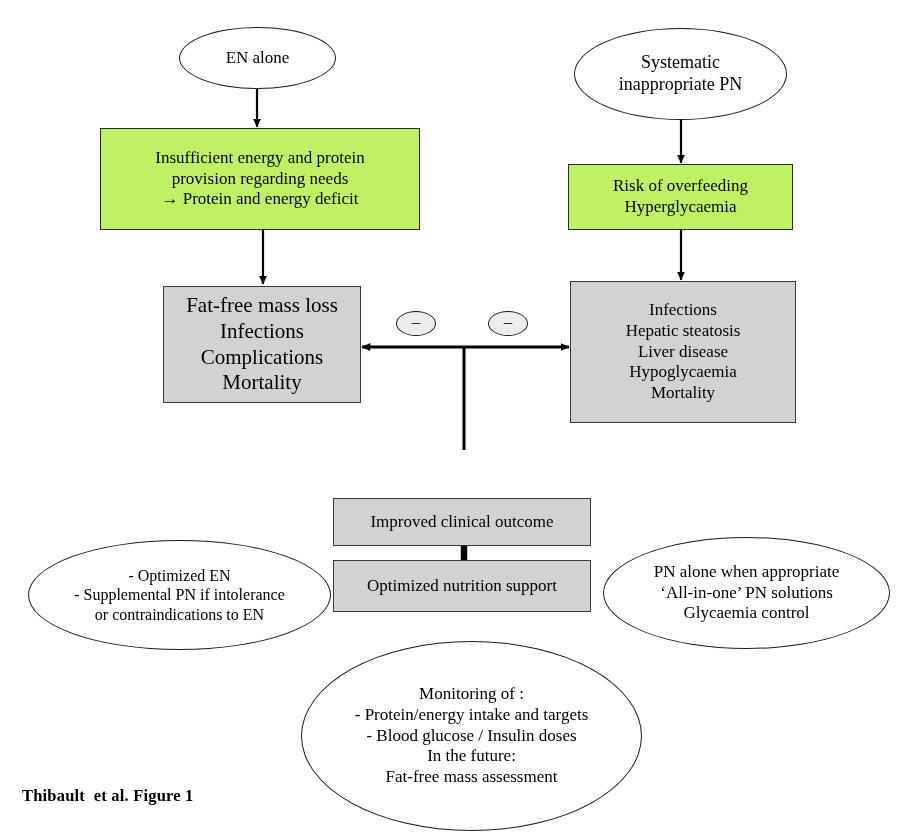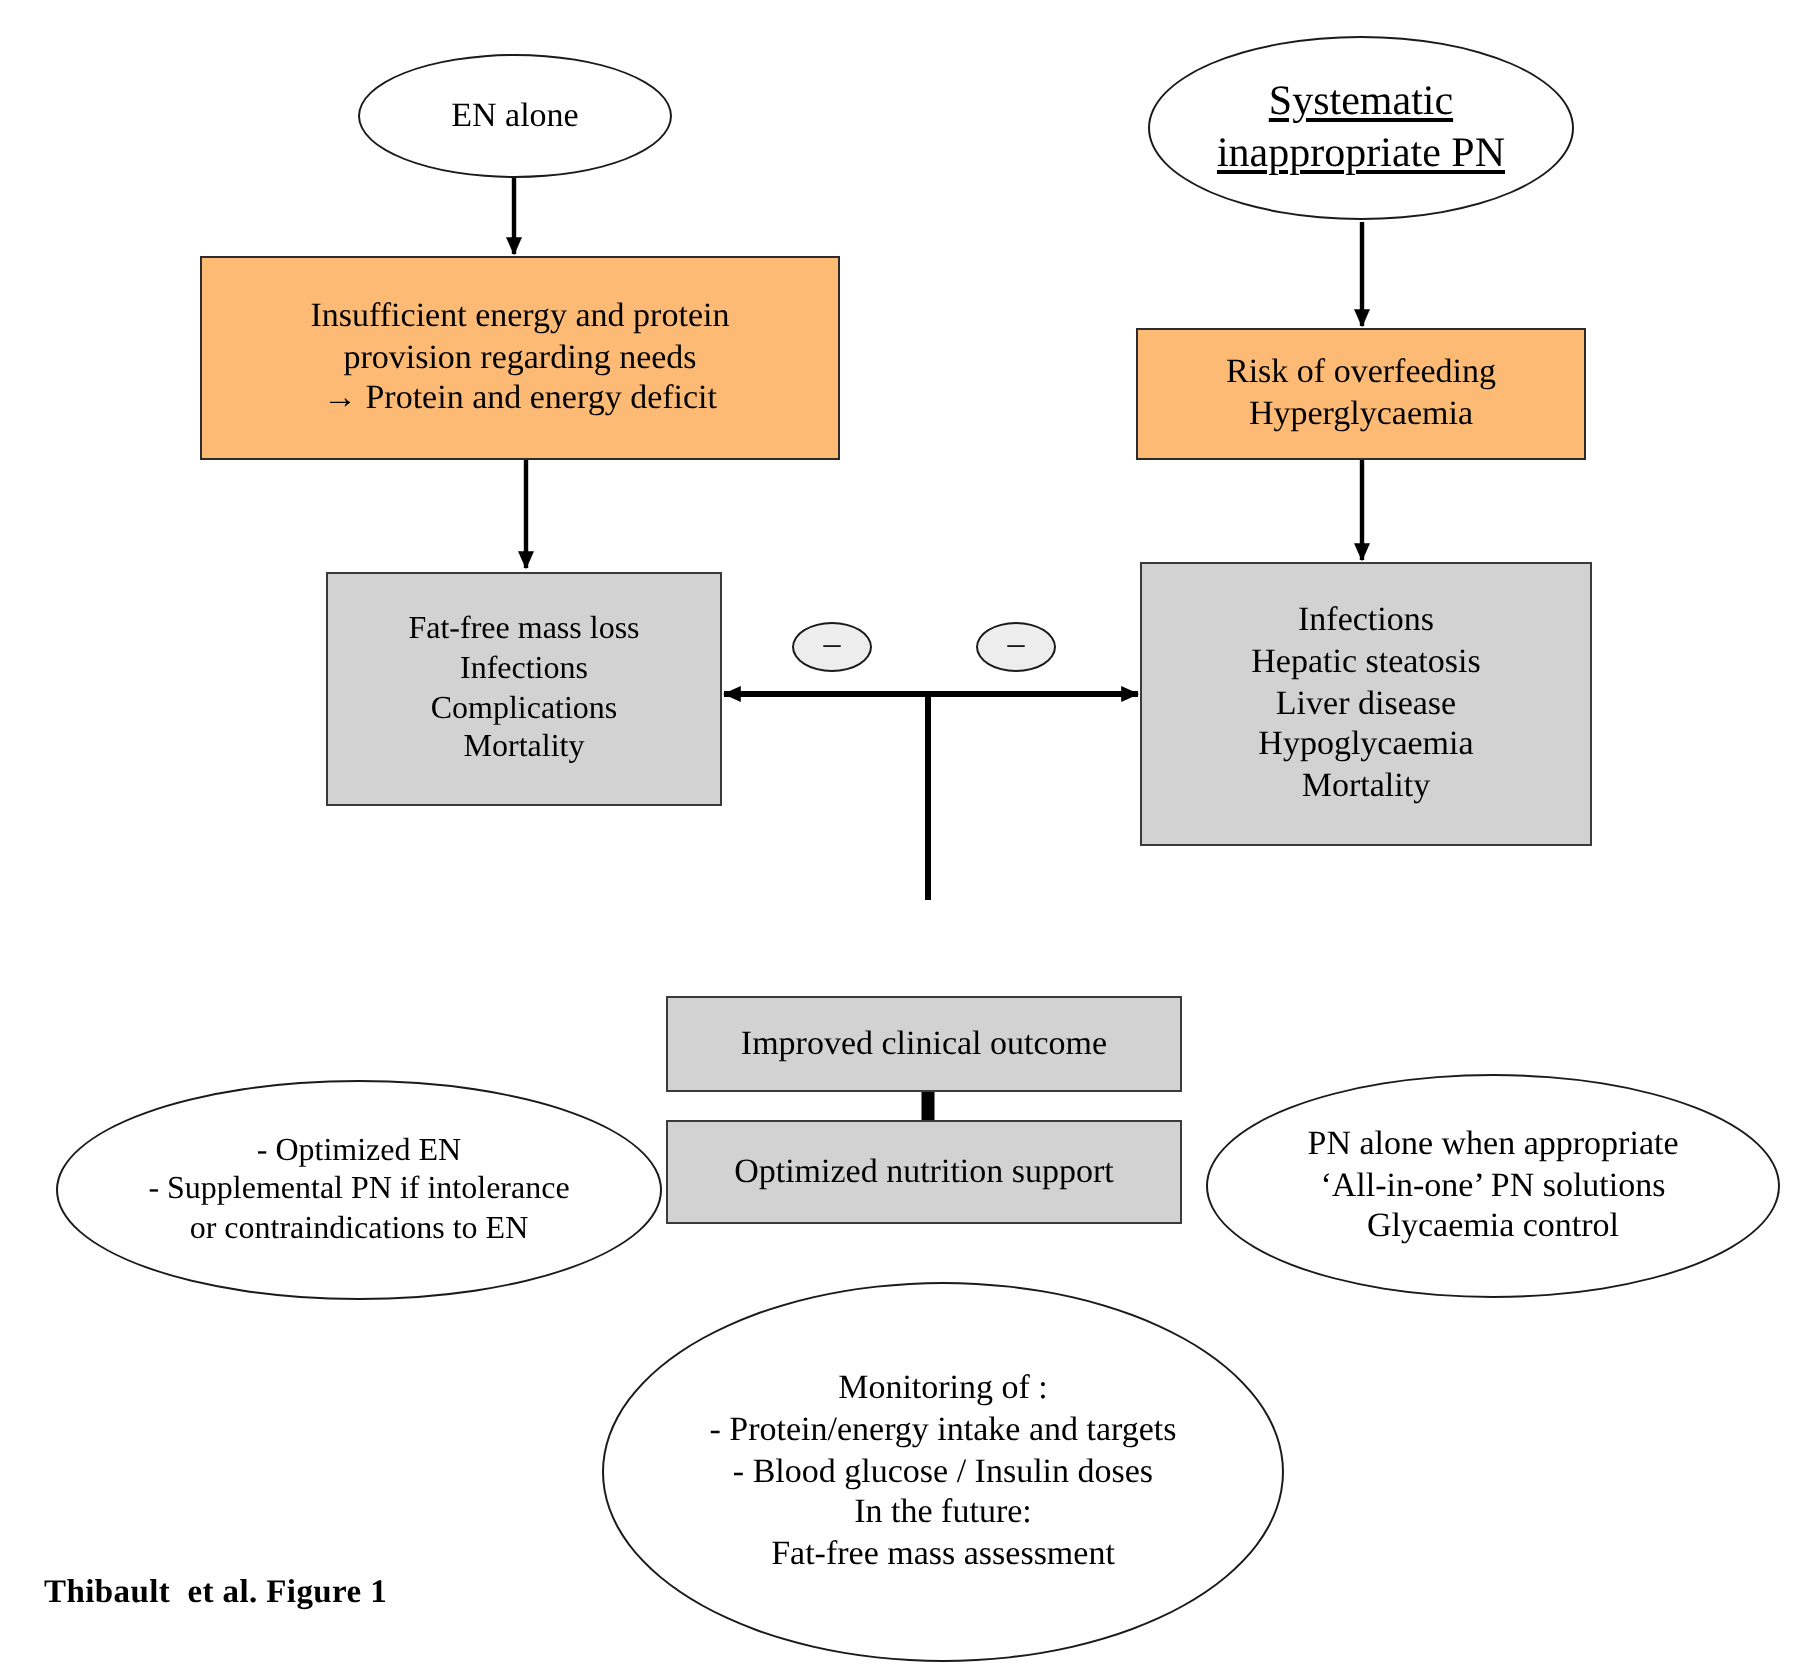--- a/index.html
+++ b/index.html
@@ -36,21 +36,21 @@
     text-align: center;
     line-height: 1.22;
   }
   .node .txt {
     display: block;
     white-space: pre-line;
     padding: 0 4px;
   }
   .box {
     border: 1.5px solid #2b2b2b;
-    background: #fdba74;
+    background: #bef264;
   }
   .box.filled {
     background: #d2d2d2;
     border: 1.5px solid #3a3a3a;
   }
   .ellipse {
     border: 1.4px solid #1a1a1a;
     background: #ffffff;
     border-radius: 50%;
   }
@@ -73,24 +73,24 @@
   .caption {
     position: absolute;
     font-weight: bold;
     font-size: 16.5px;
     letter-spacing: 0.2px;
     white-space: pre;
   }
 
   
   #n-en-alone      { left: 179px; top: 27px;  width: 157px; height: 62px;  font-size: 17px; }
-  #n-sys-pn        { left: 574px; top: 18px;  width: 213px; height: 92px;  font-size: 21px; text-decoration: underline; }
+  #n-sys-pn        { left: 574px; top: 28px;  width: 213px; height: 92px;  font-size: 18px; }
   #n-insufficient  { left: 100px; top: 128px; width: 320px; height: 102px; font-size: 17px; }
   #n-risk          { left: 568px; top: 164px; width: 225px; height: 66px;  font-size: 17px; }
-  #n-ffm-loss      { left: 163px; top: 286px; width: 198px; height: 117px; font-size: 16px; }
+  #n-ffm-loss      { left: 163px; top: 286px; width: 198px; height: 117px; font-size: 21px; }
   #n-infections    { left: 570px; top: 281px; width: 226px; height: 142px; font-size: 17px; }
   #n-improved      { left: 333px; top: 450px; width: 258px; height: 48px;  font-size: 17px; margin-top: 48px; }
   #n-optimized     { left: 333px; top: 560px; width: 258px; height: 52px;  font-size: 17px; }
   #n-left-ell      { left: 28px;  top: 540px; width: 303px; height: 110px; font-size: 16px; }
   #n-right-ell     { left: 603px; top: 537px; width: 287px; height: 112px; font-size: 17px; }
   #n-bottom-ell    { left: 301px; top: 641px; width: 341px; height: 190px; font-size: 17px; }
   #n-minus-left    { left: 396px; top: 311px; width: 40px;  height: 25px; }
   #n-minus-right   { left: 488px; top: 311px; width: 40px;  height: 25px; }
   #caption-main    { left: 22px;  top: 786px; }
 </style>

